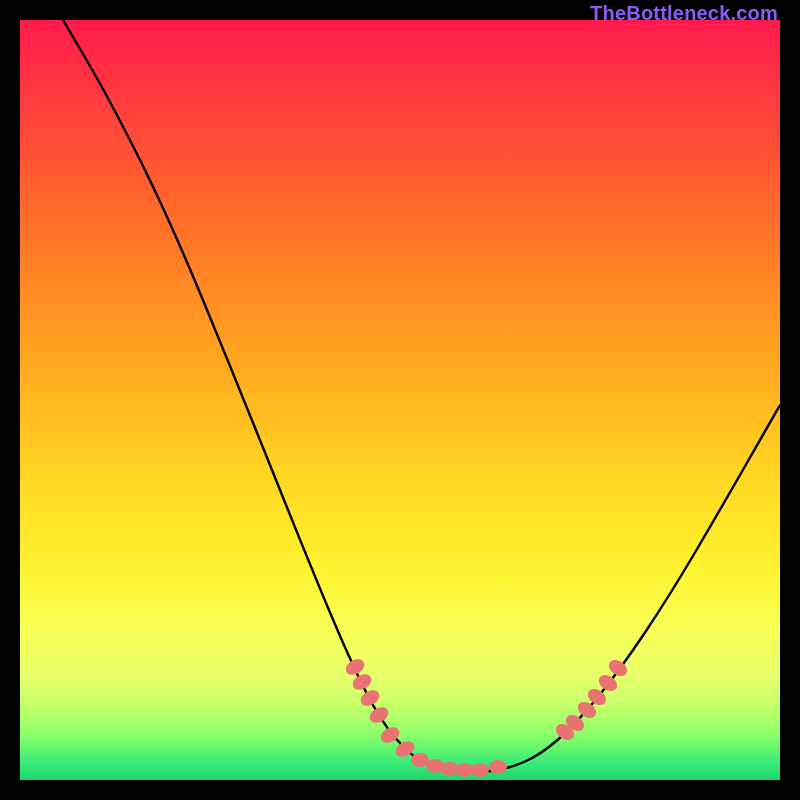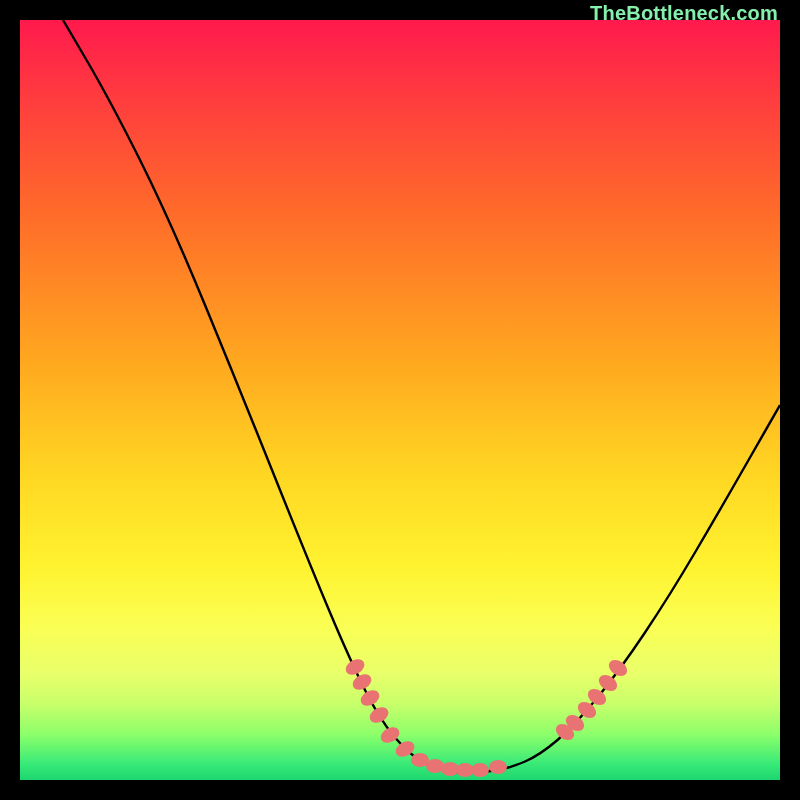--- a/index.html
+++ b/index.html
@@ -38,21 +38,21 @@
       #c8ff6a 90%,
       #8cff6a 94%,
       #36e978 98%,
       #1ed66e 100%
     );
   }
   .watermark {
     position: absolute;
     top: 2px;
     right: 22px;
-    color: #86efac;
+    color: #8b5cf6;
     font-size: 20px;
     font-weight: 600;
     font-family: Arial, Helvetica, sans-serif;
     user-select: none;
     letter-spacing: 0.2px;
   }
   svg.curve {
     position: absolute;
     left: 0;
     top: 0;

